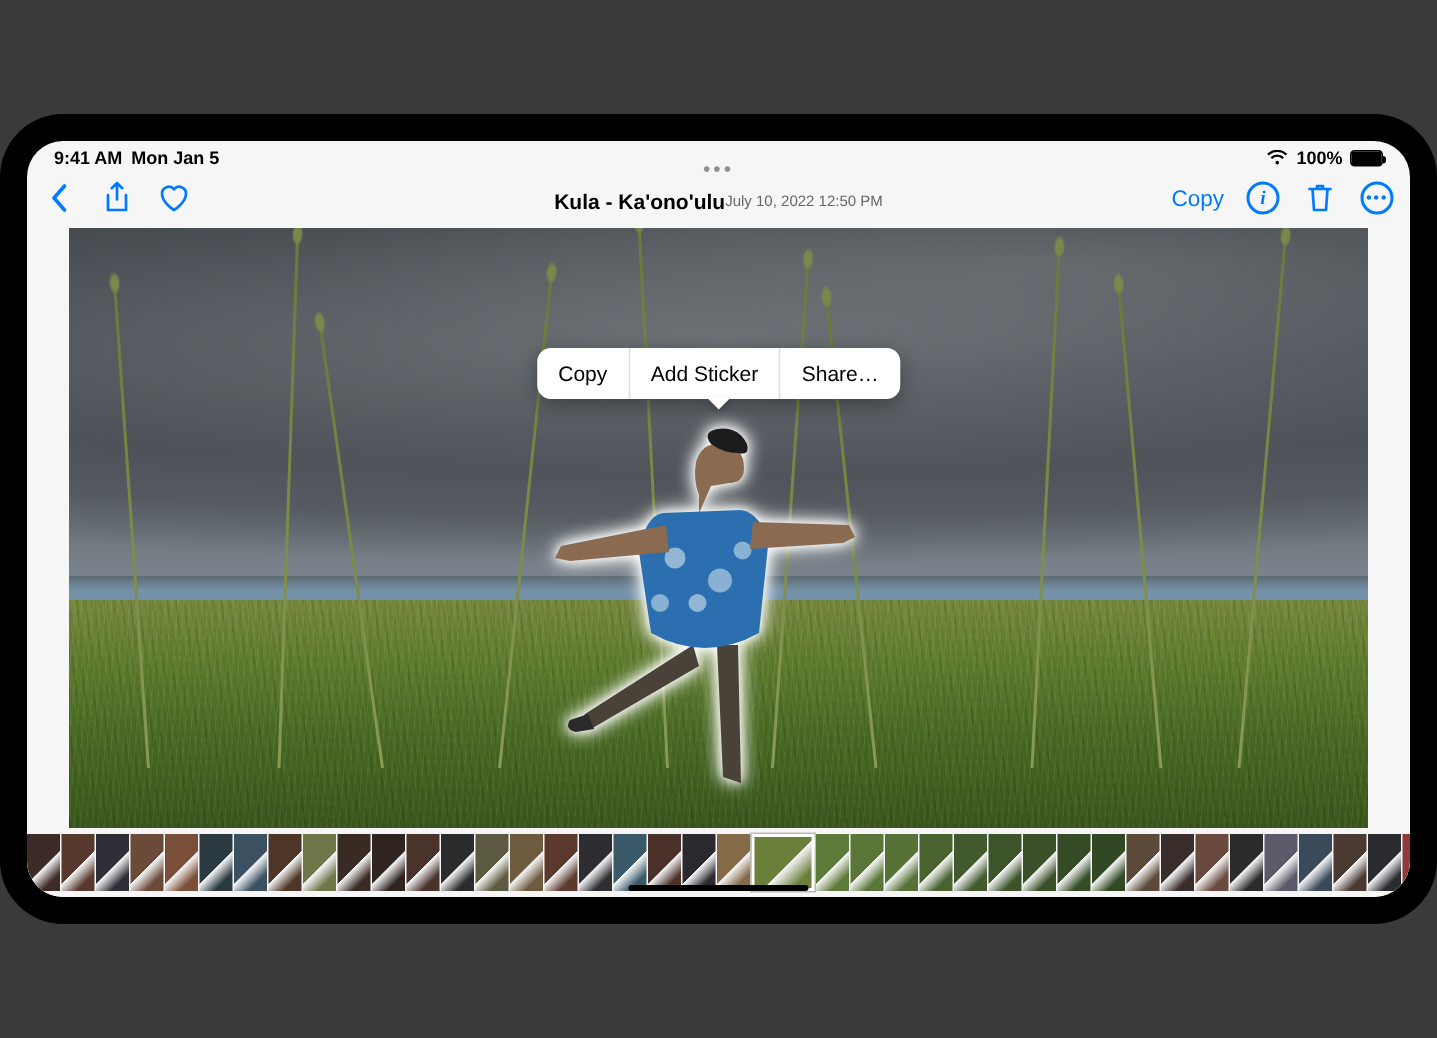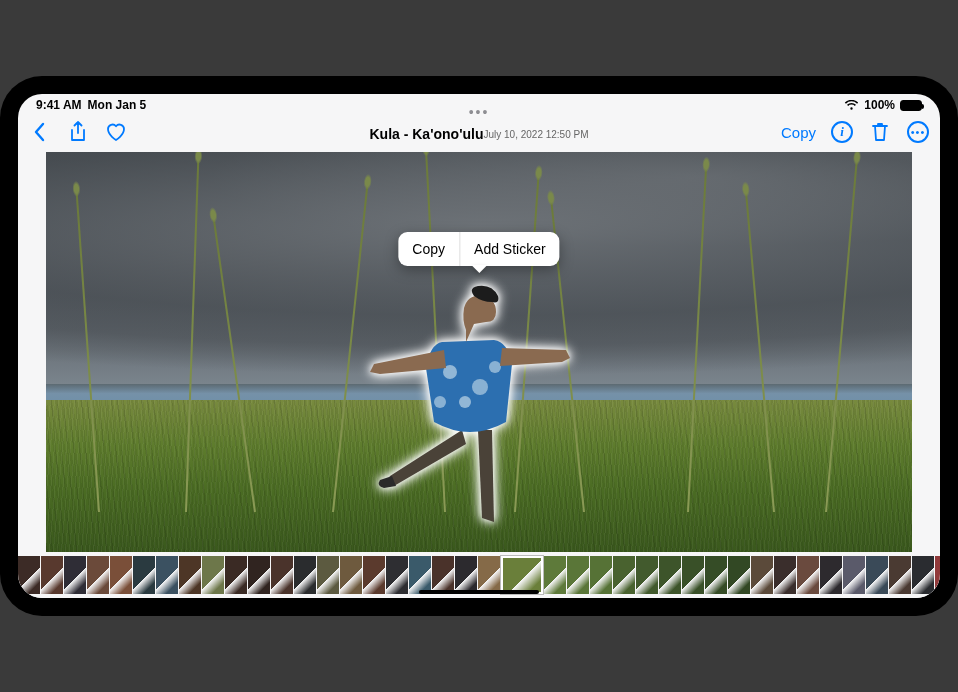--- a/index.html
+++ b/index.html
@@ -289,20 +289,21 @@
 
           <path d="M96 70 L104 52 L116 50 Q126 50 126 40 Q126 26 112 24 Q98 22 94 36 Q92 48 96 58 Z" fill="#8a6a50"></path>
 
           <path d="M104 24 Q98 16 108 14 Q122 12 128 24 Q130 32 122 30 Q112 30 104 24Z" fill="#1c1c1c"></path>
         </svg>
       </div>
 
       <div class="popover">
         <button>Copy</button>
         <button>Add Sticker</button>
+        <button>Share…</button>
       </div>
     </div>
 
     <div class="thumbstrip" id="thumbstrip">
         <div class="thumb" style="background: linear-gradient(135deg, rgb(60, 43, 38) 0%, rgb(60, 43, 38) 55%, rgba(255, 255, 255, 0.18) 56%, rgb(60, 43, 38) 80%);"></div>
         <div class="thumb" style="background: linear-gradient(135deg, rgb(88, 57, 46) 0%, rgb(88, 57, 46) 55%, rgba(255, 255, 255, 0.18) 56%, rgb(88, 57, 46) 80%);"></div>
         <div class="thumb" style="background: linear-gradient(135deg, rgb(47, 45, 54) 0%, rgb(47, 45, 54) 55%, rgba(255, 255, 255, 0.18) 56%, rgb(47, 45, 54) 80%);"></div>
         <div class="thumb" style="background: linear-gradient(135deg, rgb(107, 74, 58) 0%, rgb(107, 74, 58) 55%, rgba(255, 255, 255, 0.18) 56%, rgb(107, 74, 58) 80%);"></div>
         <div class="thumb" style="background: linear-gradient(135deg, rgb(122, 79, 57) 0%, rgb(122, 79, 57) 55%, rgba(255, 255, 255, 0.18) 56%, rgb(122, 79, 57) 80%);"></div>
         <div class="thumb" style="background: linear-gradient(135deg, rgb(42, 58, 64) 0%, rgb(42, 58, 64) 55%, rgba(255, 255, 255, 0.18) 56%, rgb(42, 58, 64) 80%);"></div>

